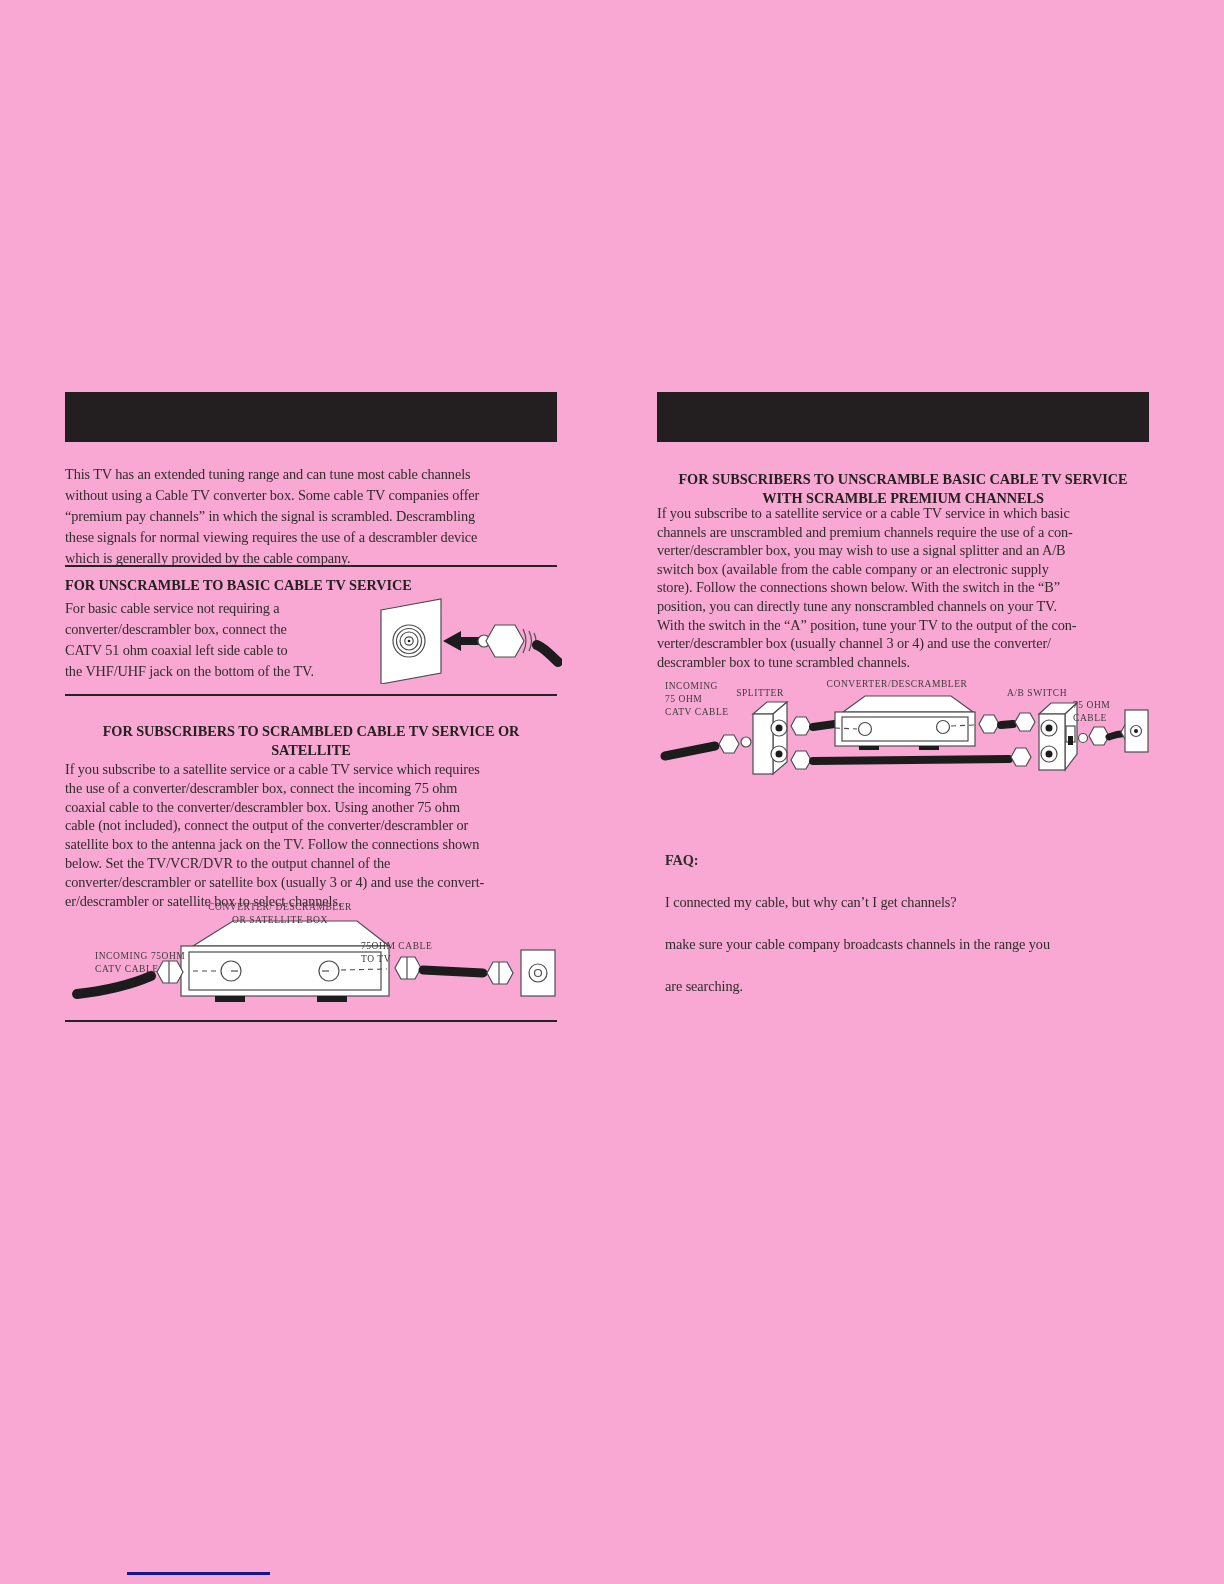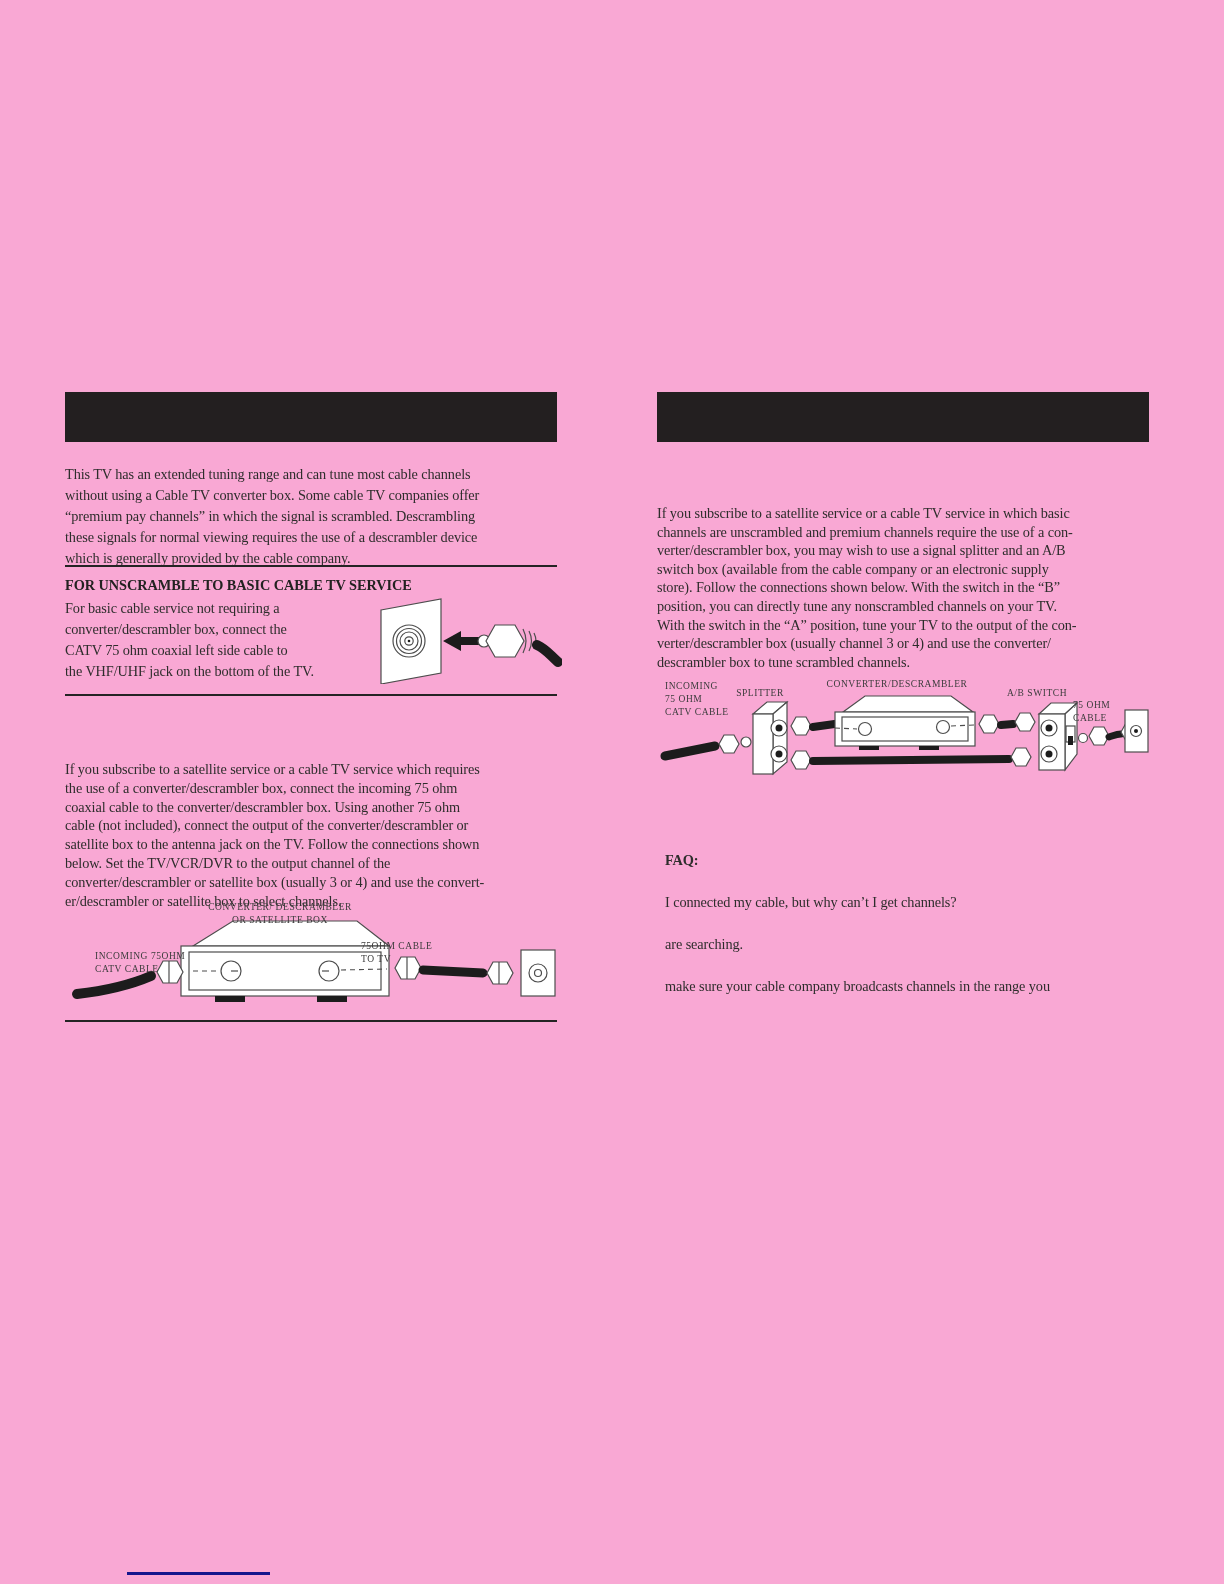--- a/index.html
+++ b/index.html
@@ -74,21 +74,21 @@
 without using a Cable TV converter box. Some cable TV companies offer
 “premium pay channels” in which the signal is scrambled. Descrambling
 these signals for normal viewing requires the use of a descrambler device
 which is generally provided by the cable company.</p>
 
     <div class="rule r1"></div>
 
     <h3 class="hd basic-hd">FOR UNSCRAMBLE TO BASIC CABLE TV SERVICE</h3>
     <p class="body basic-body">For basic cable service not requiring a
 converter/descrambler box, connect the
-CATV 75 ohm coaxial left side cable to
+CATV 51 ohm coaxial left side cable to
 the VHF/UHF jack on the bottom of the TV.</p>
 
     <svg class="diagA" viewBox="0 0 185 88" xmlns="http://www.w3.org/2000/svg">
       <g>
         <polygon class="lnw" points="4,14 64,3 64,77 4,88"></polygon>
         <circle class="lnw" cx="32" cy="45" r="16"></circle>
         <circle class="ln" cx="32" cy="45" r="12.5"></circle>
         <circle class="ln" cx="32" cy="45" r="9"></circle>
         <circle class="lnw" cx="32" cy="45" r="4.2"></circle>
         <circle class="blk" cx="32" cy="45" r="1.3"></circle>
@@ -99,20 +99,22 @@
         <polygon class="lnw" points="109,45 118,29 138,29 147,45 138,61 118,61"></polygon>
         <path class="ln" d="M146,33 q6,12 0,24"></path>
         <path class="ln" d="M152,35 q5,10 0,20"></path>
         <path class="ln" d="M157,37 q4,8 0,16"></path>
         <path class="cab" d="M160,49 C169,53 173,59 181,66" stroke-width="10"></path>
       </g>
     </svg>
 
     <div class="rule r2"></div>
 
+    <h3 class="hd ctr sec2-hd">FOR SUBSCRIBERS TO SCRAMBLED CABLE TV SERVICE OR
+SATELLITE</h3>
     <p class="body sec2-body">If you subscribe to a satellite service or a cable TV service which requires
 the use of a converter/descrambler box, connect the incoming 75 ohm
 coaxial cable to the converter/descrambler box. Using another 75 ohm
 cable (not included), connect the output of the converter/descrambler or
 satellite box to the antenna jack on the TV. Follow the connections shown
 below. Set the TV/VCR/DVR to the output channel of the
 converter/descrambler or satellite box (usually 3 or 4) and use the convert-
 er/descrambler or satellite box to select channels.</p>
 
     <div class="diagram diagB">
@@ -155,20 +157,22 @@
       <div class="dlabel" style="left:296px; top:40px;">75OHM CABLE
 TO TV</div>
     </div>
 
     <div class="rule r3"></div>
   </section>
 
   <section class="col right">
     <div class="hbar"></div>
 
+    <h3 class="hd ctr right-hd">FOR SUBSCRIBERS TO UNSCRAMBLE BASIC CABLE TV SERVICE
+WITH SCRAMBLE PREMIUM CHANNELS</h3>
     <p class="body right-body">If you subscribe to a satellite service or a cable TV service in which basic
 channels are unscrambled and premium channels require the use of a con-
 verter/descrambler box, you may wish to use a signal splitter and an A/B
 switch box (available from the cable company or an electronic supply
 store). Follow the connections shown below. With the switch in the “B”
 position, you can directly tune any nonscrambled channels on your TV.
 With the switch in the “A” position, tune your TV to the output of the con-
 verter/descrambler box (usually channel 3 or 4) and use the converter/
 descrambler box to tune scrambled channels.</p>
 
@@ -243,19 +247,19 @@
       <div class="dlabel c" style="left:60px; top:11px; width:86px;">SPLITTER</div>
       <div class="dlabel c" style="left:150px; top:2px; width:180px;">CONVERTER/DESCRAMBLER</div>
       <div class="dlabel c" style="left:338px; top:11px; width:84px;">A/B SWITCH</div>
       <div class="dlabel" style="left:416px; top:23px;">75 OHM
 CABLE</div>
     </div>
 
     <div class="faq">
       <div class="faq-hd">FAQ:</div>
       <div>I connected my cable, but why can’t I get channels?</div>
+      <div>make sure your cable company broadcasts channels in the range you</div>
       <div>are searching.</div>
-      <div>make sure your cable company broadcasts channels in the range you</div>
     </div>
   </section>
 
   <div class="blue-line"></div>
 </div>
 
 </body></html>

